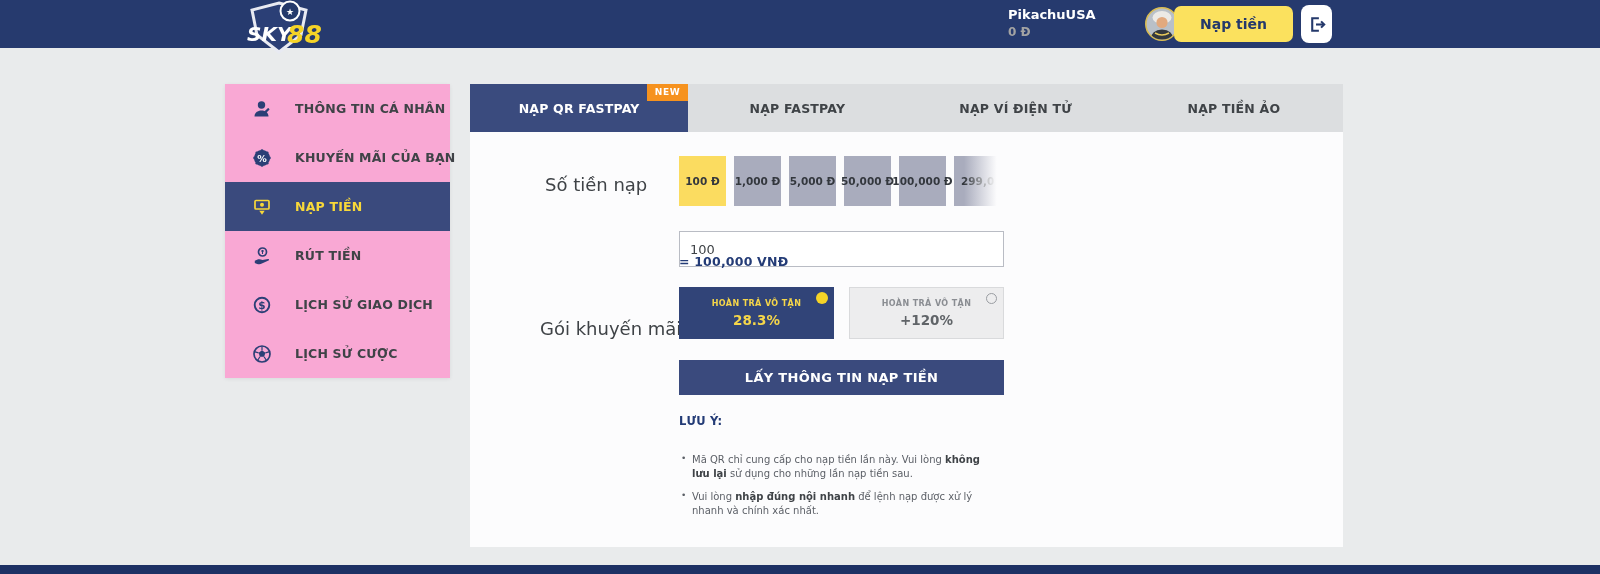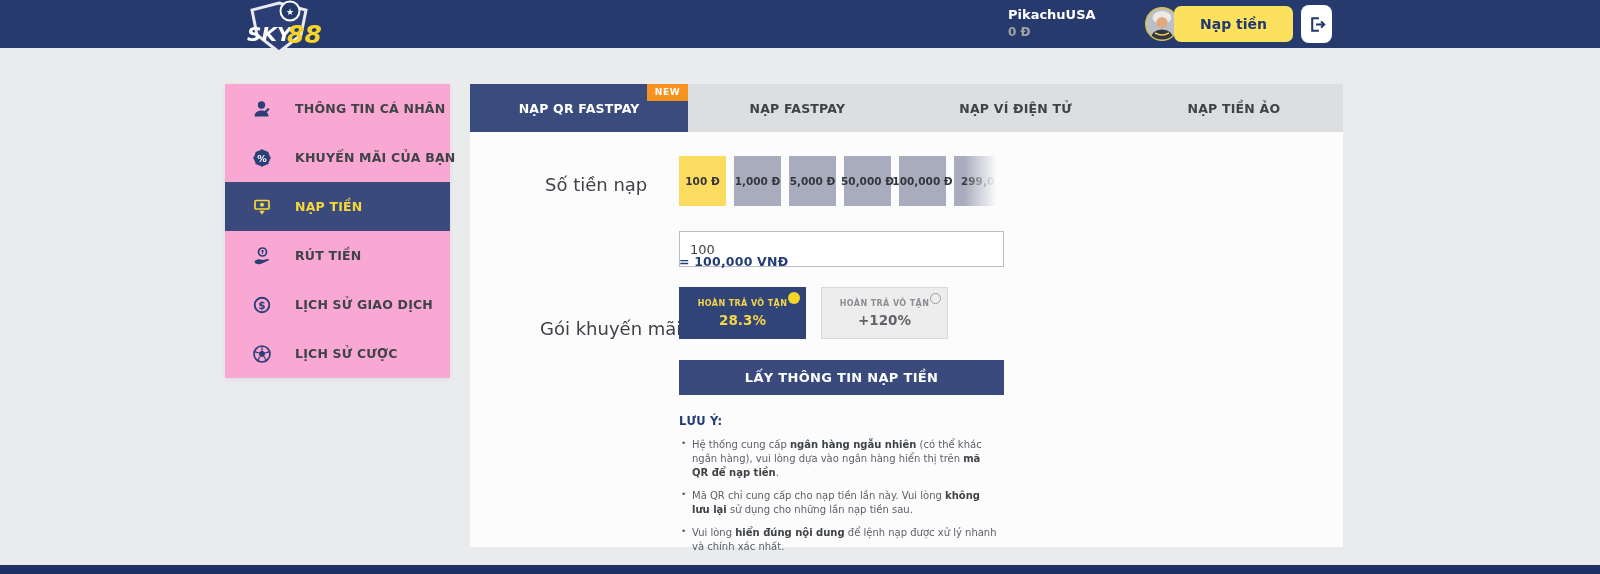--- a/index.html
+++ b/index.html
@@ -38,32 +38,32 @@
   
   .chips { position:absolute; left:209px; top:72px; display:flex; gap:8px;justify-content:center; }
   .chip { width:47px; height:50px; display:flex; align-items:center; justify-content:center; font-size:10.5px; font-weight:700; color:#33373D; background:#A9ACBD; cursor:pointer; white-space:nowrap; }
   .chip.selected { background:#FBDC60; }
   .chip.truncated { justify-content:flex-start; padding-left:7px; overflow:hidden; }
   .chip-fade { position:absolute; left:494px; top:72px; width:42px; height:50px; background:linear-gradient(to right, rgba(252,252,253,0), #FCFCFD 78%); pointer-events:none; }
   .amount-input { position:absolute; left:209px; top:127px; width:325px; height:36px; border:1px solid #B9BCC4; padding:0 10px; font-size:13px; color:#3F4347; background:#FFFFFF; font-family:inherit; outline:none;margin-top:20px; }
   .converted { position:absolute; left:209px; top:170px; font-size:12.5px; font-weight:700; color:#233B76; letter-spacing:.2px; }
   
   .promos { position:absolute; left:209px; top:203px; display:flex; gap:15px; }
-  .promo { width:127px; height:52px; position:relative; display:flex; flex-direction:column; align-items:center; justify-content:center; gap:4px; cursor:pointer; background:#EDEDEE; border:1px solid #D9DADC; }
+  .promo { width:155px; height:52px; position:relative; display:flex; flex-direction:column; align-items:center; justify-content:center; gap:4px; cursor:pointer; background:#EDEDEE; border:1px solid #D9DADC; }
   .promo .pt { font-size:8px; font-weight:700; letter-spacing:.4px; color:#8A8D92; }
   .promo .pv { font-size:13.5px; font-weight:700; color:#606468; }
   .promo .radio { position:absolute; top:5px; right:6px; width:11px; height:11px; border-radius:50%; border:1.5px solid #9A9DA2; }
   .promo.selected { background:#314478; border:none; }
   .promo.selected .pt { color:#F5D64A; }
   .promo.selected .pv { color:#F5D64A; }
   .promo.selected .radio { background:#F5D327; border:none; width:12px; height:12px; }
   .submit { position:absolute; left:209px; top:276px; width:325px; height:35px; background:#3A4A7D; color:#FFFFFF; font-weight:700; font-size:13px; display:flex; align-items:center; justify-content:center; letter-spacing:.3px; cursor:pointer; }
   
   .notes { position:absolute; left:209px; top:330px; width:318px; }
-  .notes-title { font-size:11.5px; font-weight:700; color:#233B76; margin-bottom:10px; letter-spacing:.2px; }
+  .notes-title { font-size:11.5px; font-weight:700; color:#233B76; margin-bottom:25px; letter-spacing:.2px; }
   .note { position:relative; padding-left:13px; font-size:10px; line-height:1.4; color:#5B5F66; margin-bottom:9px; }
   .note::before { content:"•"; position:absolute; left:2px; top:-1px; color:#5B5F66; font-size:9px; }
   .note b { color:#3F4347; font-weight:700; }
   .footer { position:absolute; left:0; bottom:0; width:1600px; height:9px; background:#1D3164; }
 </style>
 </head>
 <body>
 
 <div class="navbar">
   <div class="logo">
@@ -223,24 +223,21 @@
     </div>
   </div>
 
   <div class="submit">
       <span>LẤY THÔNG TIN NẠP TIỀN</span>
     </div>
 
   <div class="notes">
     <div class="notes-title">LƯU Ý:</div>
     <div class="note">
-      <span>Hệ thống cung cấp </span><b>ngân hàng ngẫu nhiên</b><span> (có thể khác ngân hàng), vui lòng dựa vào ngân hàng hiển thị trên </span><b>mã QR để nạp tiền</b><span>.</span>
+      <span>Mã QR chỉ cung cấp cho nạp tiền lần này. Vui lòng </span><b>không lưu lại</b><span> sử dụng cho những lần nạp tiền sau.</span>
     </div>
     <div class="note">
-      <span>Mã QR chỉ cung cấp cho nạp tiền lần này. Vui lòng </span><b>không lưu lại</b><span> sử dụng cho những lần nạp tiền sau.</span>
-    </div>
-    <div class="note">
-      <span>Vui lòng </span><b>hiển đúng nội dung</b><span> để lệnh nạp được xử lý nhanh và chính xác nhất.</span>
+      <span>Vui lòng </span><b>nhập đúng nội nhanh</b><span> để lệnh nạp được xử lý nhanh và chính xác nhất.</span>
     </div>
   </div>
 </div>
 
 <div class="footer"></div>
 
 </body></html>

